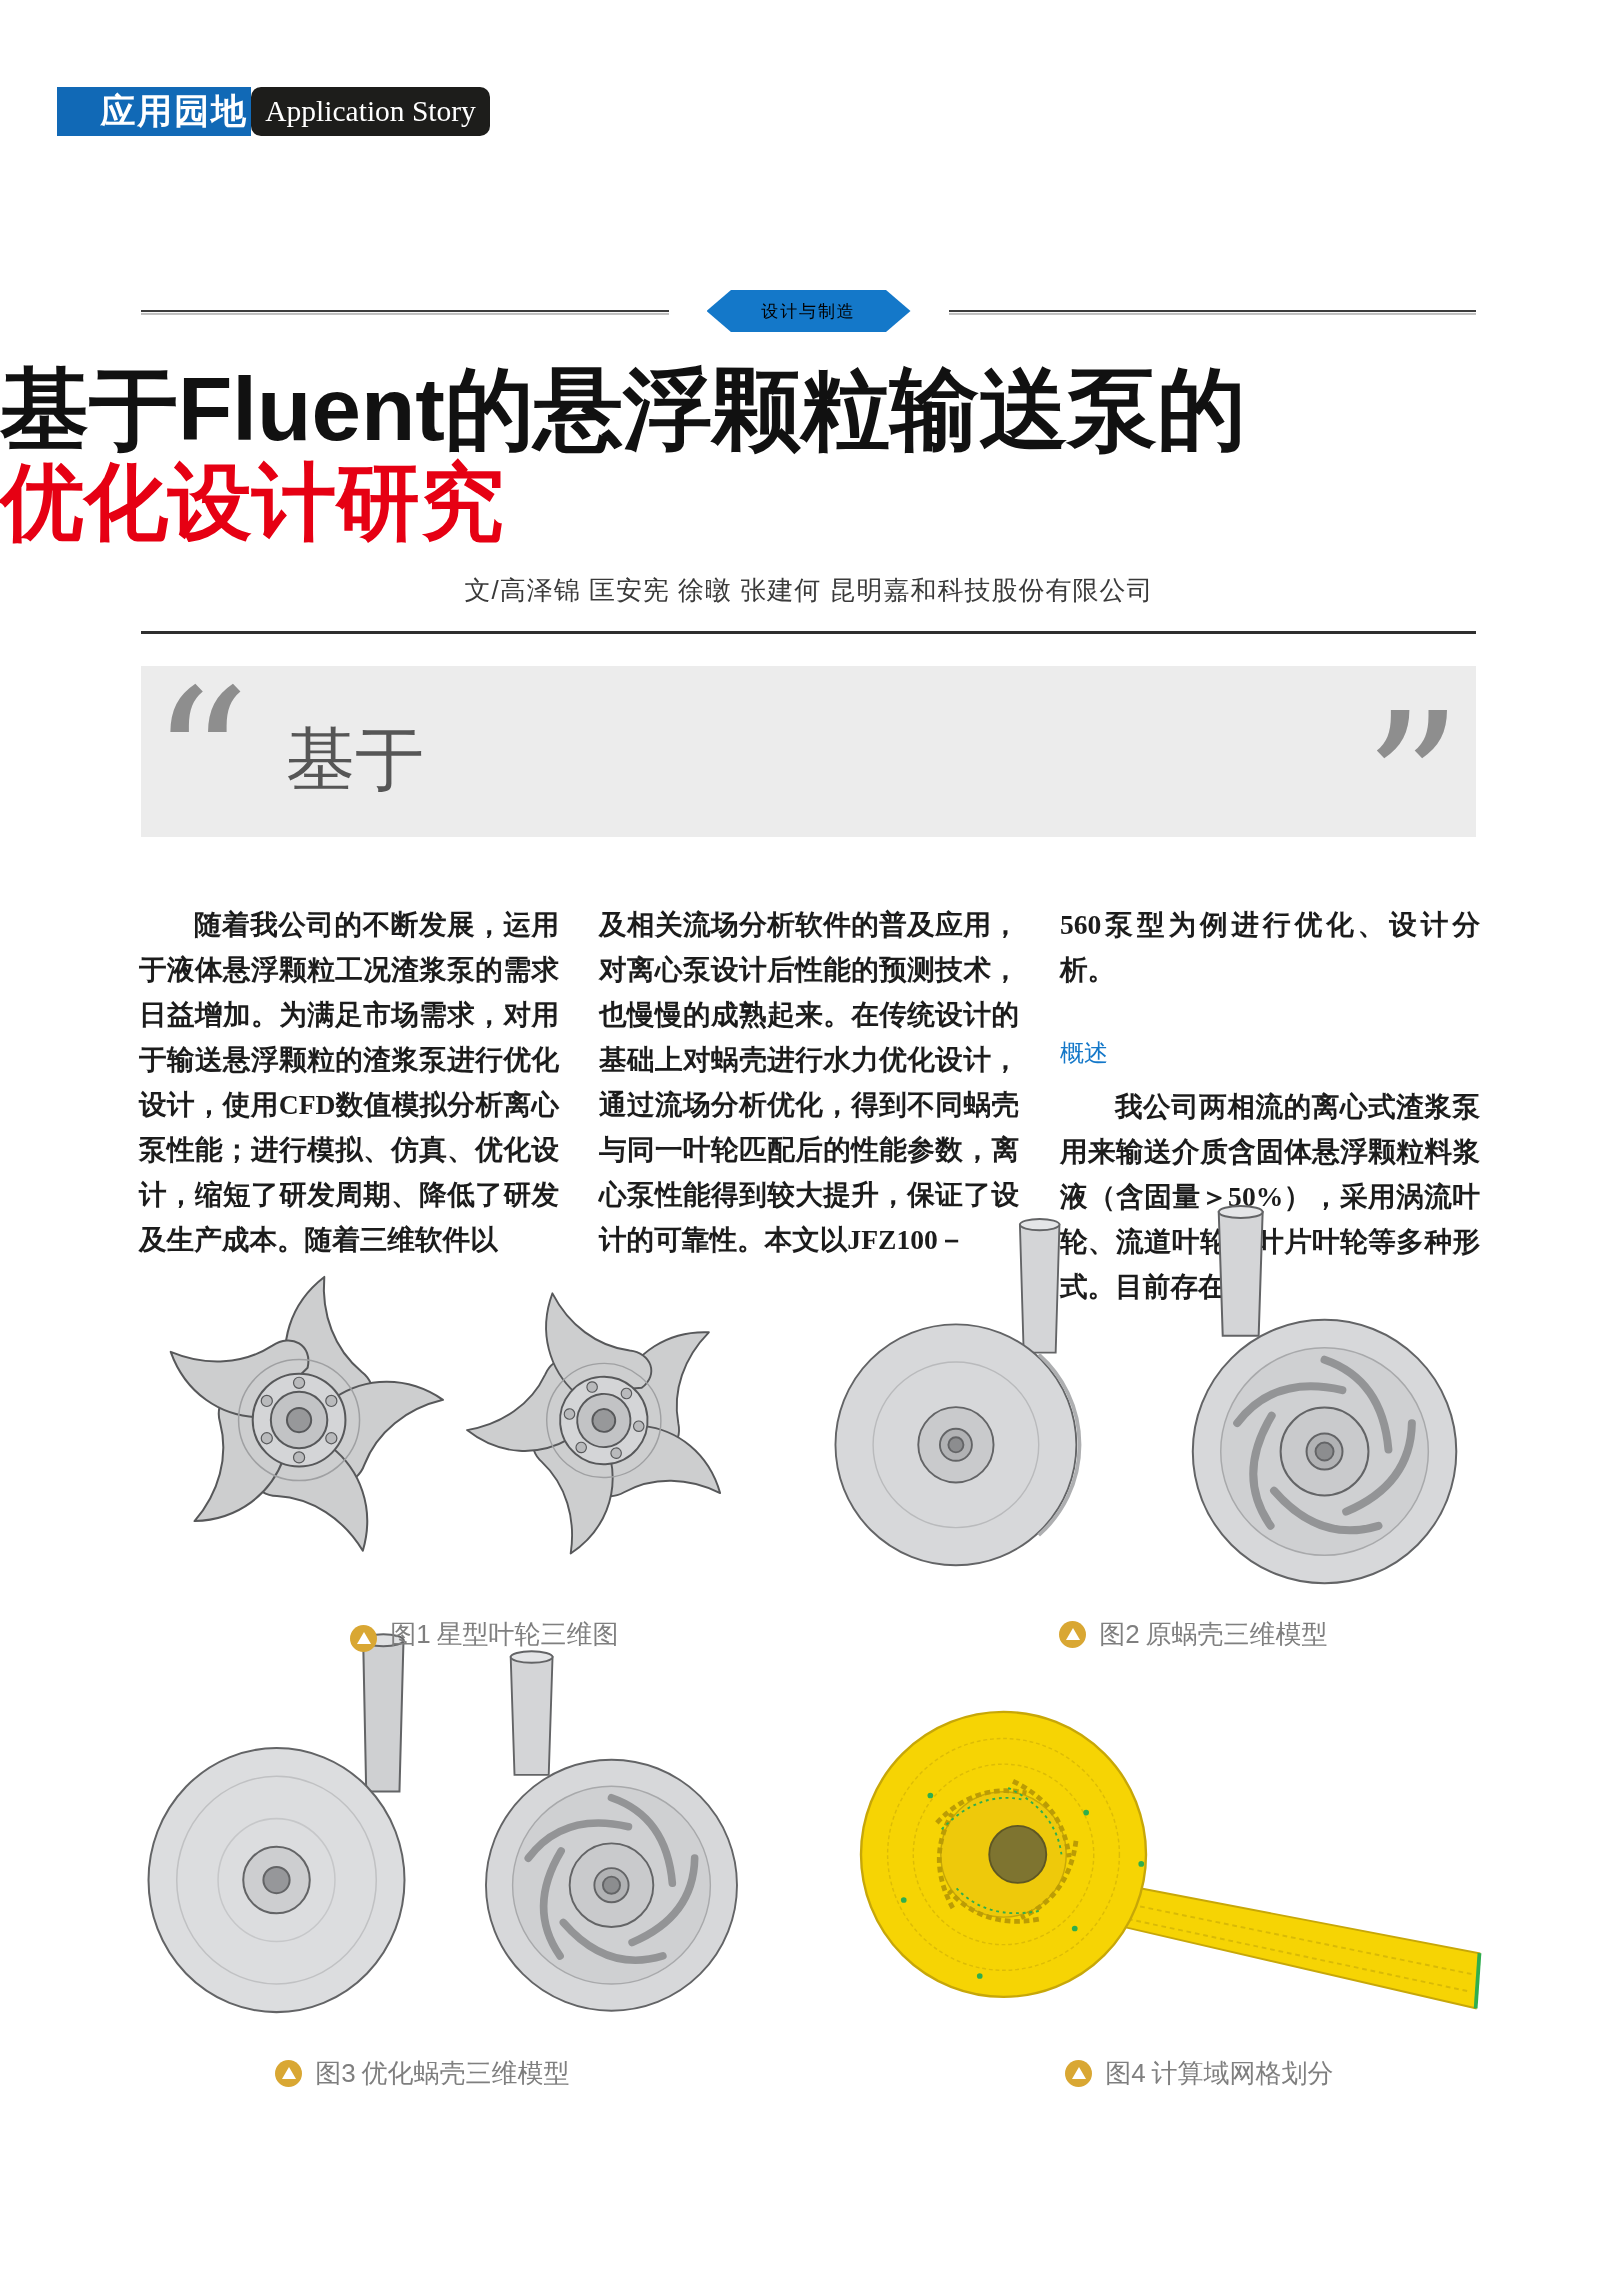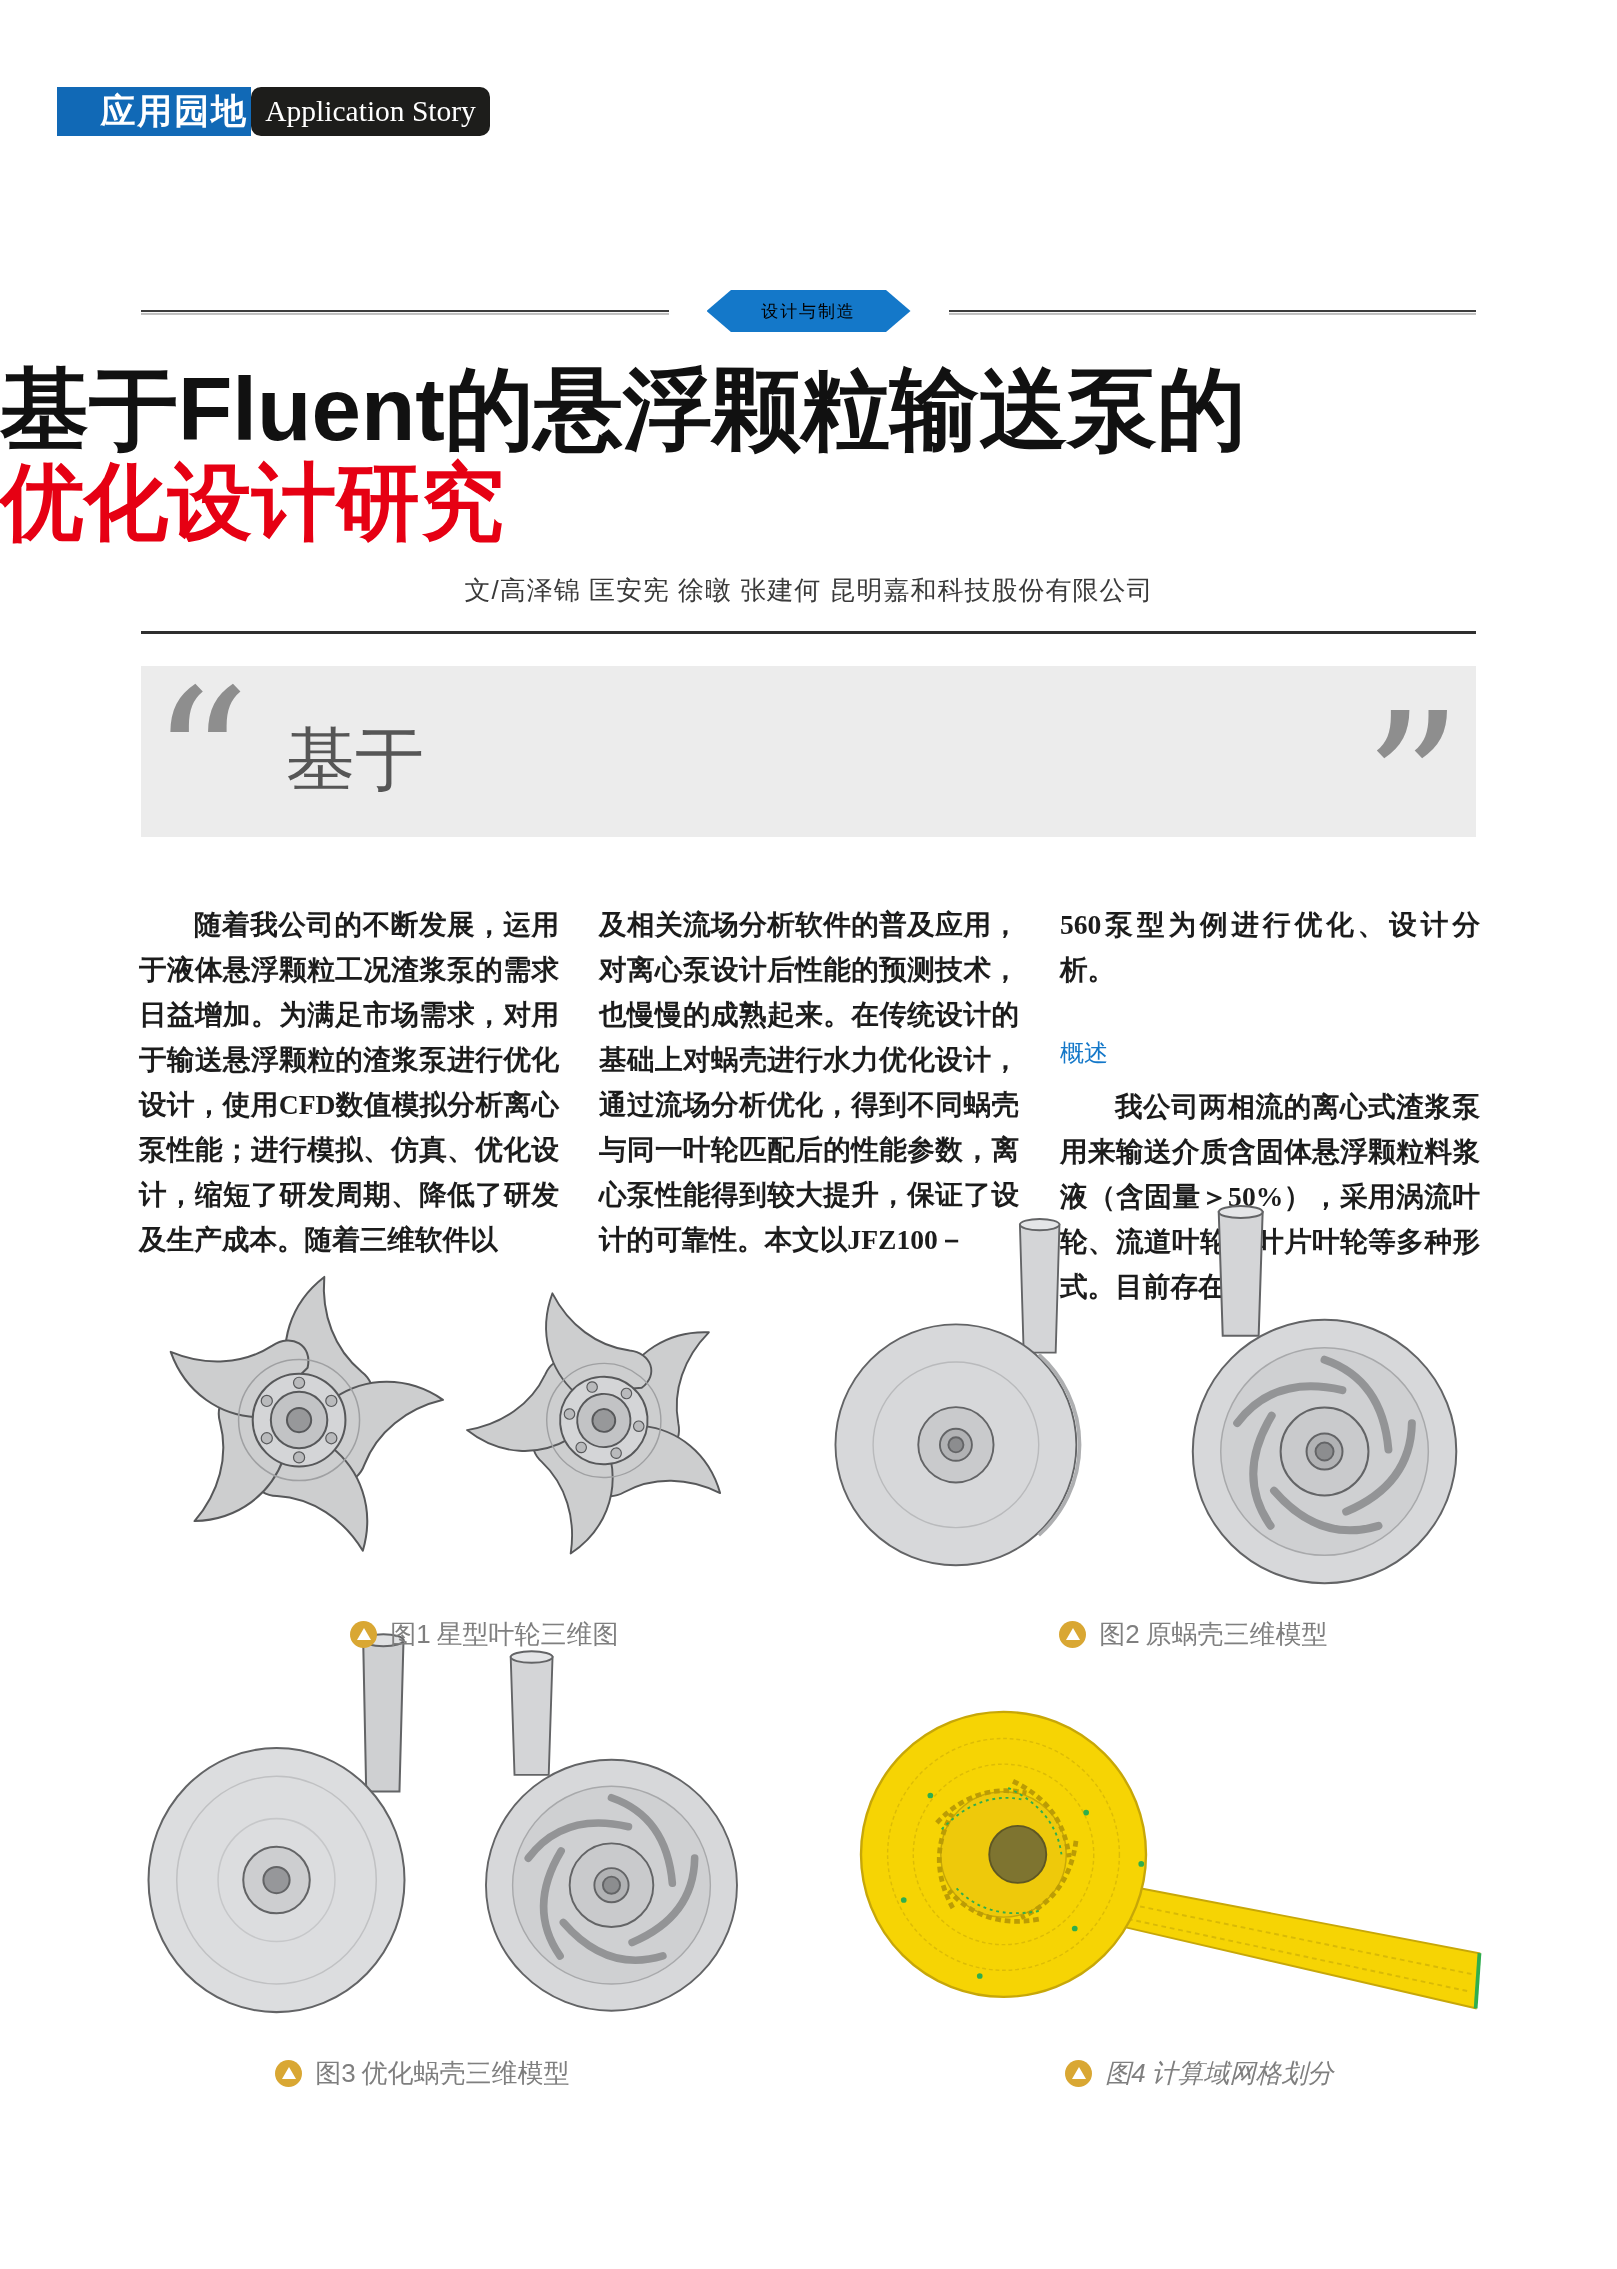--- a/index.html
+++ b/index.html
@@ -52,22 +52,22 @@
   .f3{left:138px;top:1617px;}
   .f4{left:837px;top:1691px;}
 
   
   .cap{position:absolute;display:flex;align-items:center;gap:13.3px;font-size:26px;color:#7f7f7f;}
   .cap-icon{width:27px;height:27px;border-radius:50%;background:var(--gold,#d9a733);
             display:flex;align-items:center;justify-content:center;flex:0 0 auto;}
   .cap-tri{width:0;height:0;border-left:7.6px solid transparent;border-right:7.6px solid transparent;
            border-bottom:12.4px solid #fff;margin-top:-1.9px;}
   .cap-label{margin-right:5.7px;}
-  .cap1{left:350px;top:1617px;} .cap2{left:1059px;top:1617px;}
-  .cap3{left:275px;top:2056px;} .cap4{left:1065px;top:2056px;font-style:italic;}
+  .cap1{left:350px;top:1617px;align-items:flex-end;} .cap2{left:1059px;top:1617px;}
+  .cap3{left:275px;top:2056px;} .cap4{left:1065px;top:2056px;}
   .hidden-defs{position:absolute;width:0;height:0;overflow:hidden;}
 </style>
 </head>
 <body>
 
 <div class="page">
 
   <div class="brand">
     <div class="brand-zh">应用园地</div>
     <div class="brand-en">Application Story</div>

